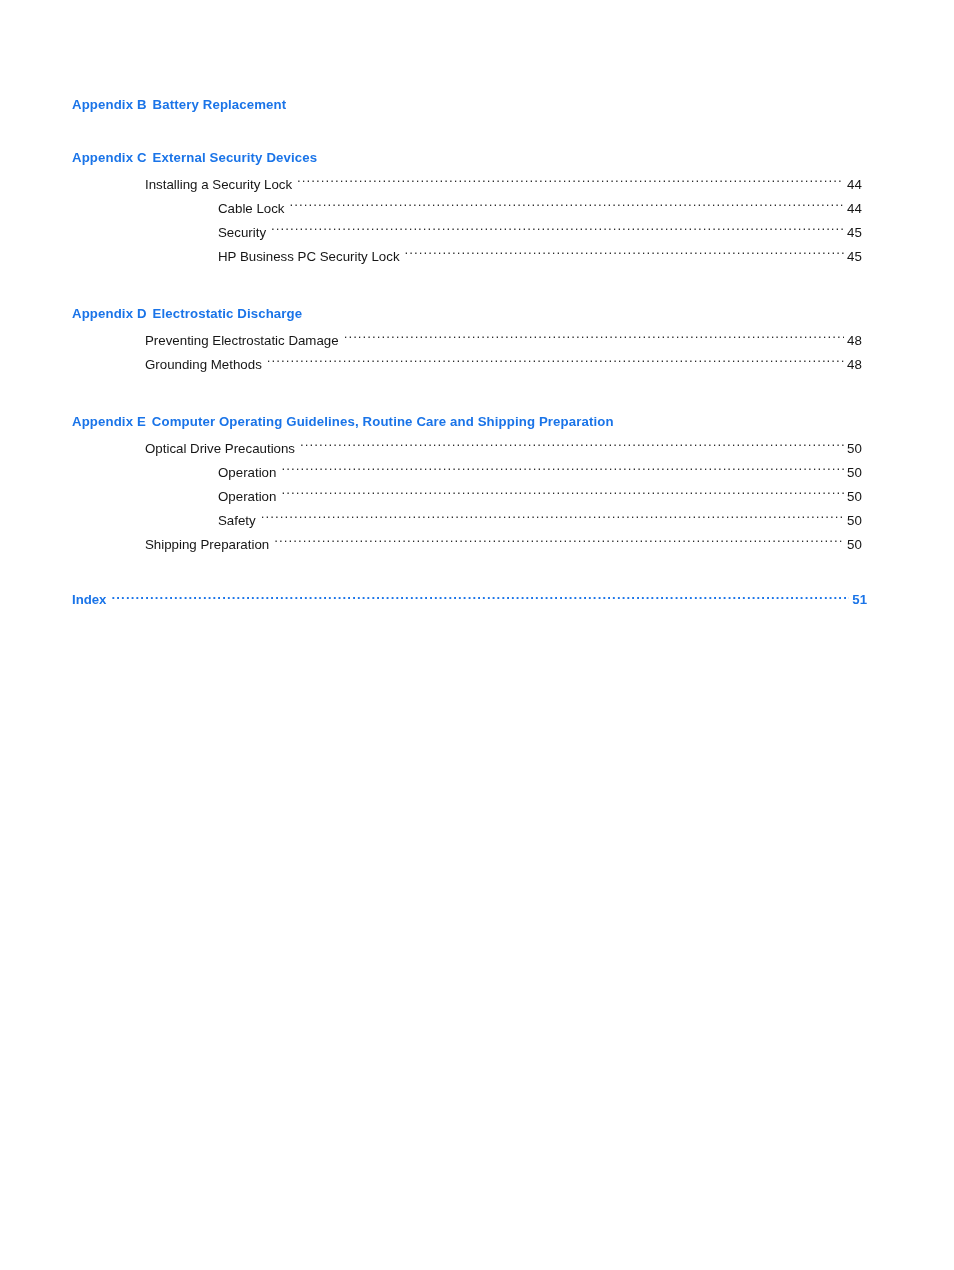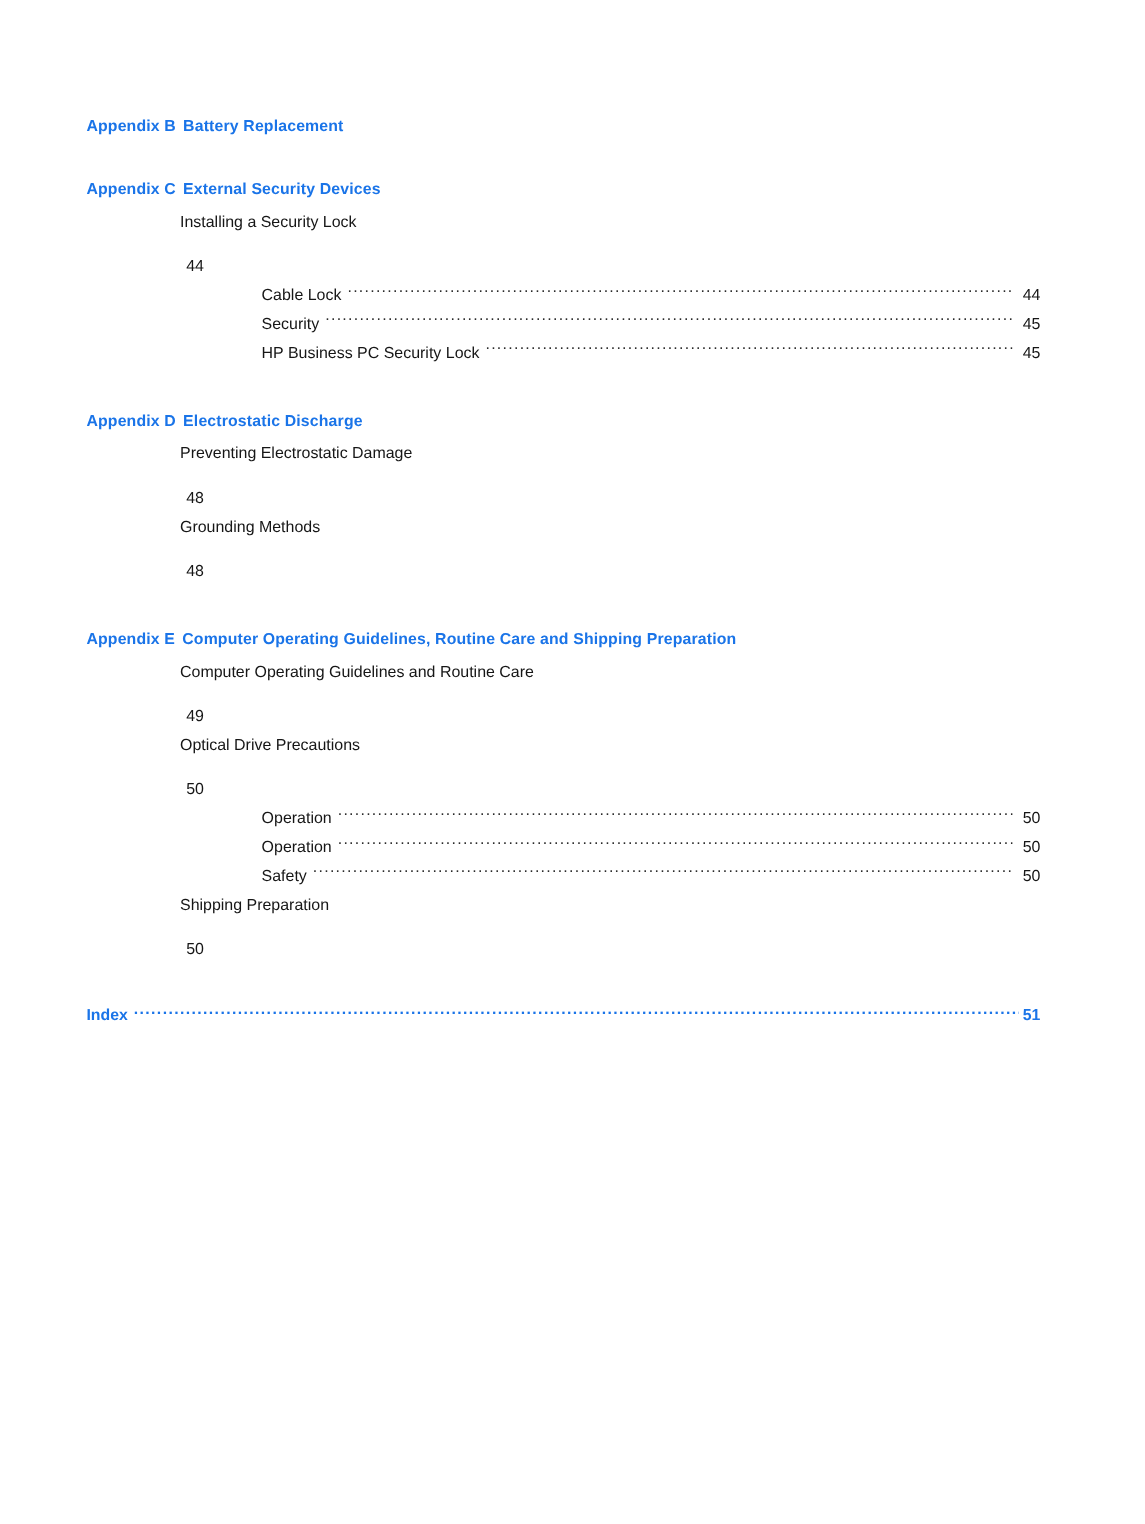--- a/index.html
+++ b/index.html
@@ -66,25 +66,25 @@
     font-size: 13.3px;
     letter-spacing: 1.05px;
     color: #2a2a2a;
     position: absolute;
     left: 0;
     bottom: -1px;
     white-space: nowrap;
   }
   .toc-entry .pageno {
     flex: 0 0 auto;
-    text-align: right;
+    text-align: left;
     min-width: 20px;
   }
 
-  .lvl1 { margin-left: 73px; flex-direction: column;  }
+  .lvl1 { margin-left: 73px;  }
   .lvl2 { margin-left: 146px; }
 
   .entries-wrap { margin-top: 7px; }
 
   
   .index-row {
     display: flex;
     align-items: baseline;
     margin-top: 33px;
     font-size: 13.2px;
@@ -187,25 +187,20 @@
         </div>
       </div>
     </div>
 
     <div class="block-e">
       <div class="appendix-heading">
         <span class="app-label">Appendix E</span><span>Computer Operating Guidelines, Routine Care and Shipping Preparation</span>
       </div>
       <div class="entries-wrap">
         <div class="toc-entry lvl1">
-          <span class="title">Computer Operating Guidelines and Routine Care</span>
-          <span class="leader"></span>
-          <span class="pageno">49</span>
-        </div>
-        <div class="toc-entry lvl1">
           <span class="title">Optical Drive Precautions</span>
           <span class="leader"></span>
           <span class="pageno">50</span>
         </div>
         <div class="toc-entry lvl2">
           <span class="title">Operation</span>
           <span class="leader"></span>
           <span class="pageno">50</span>
         </div>
         <div class="toc-entry lvl2">

